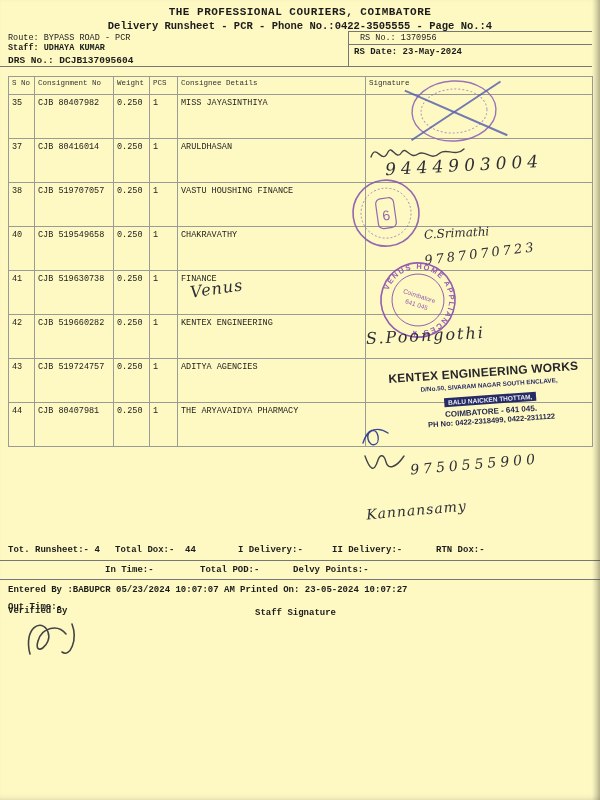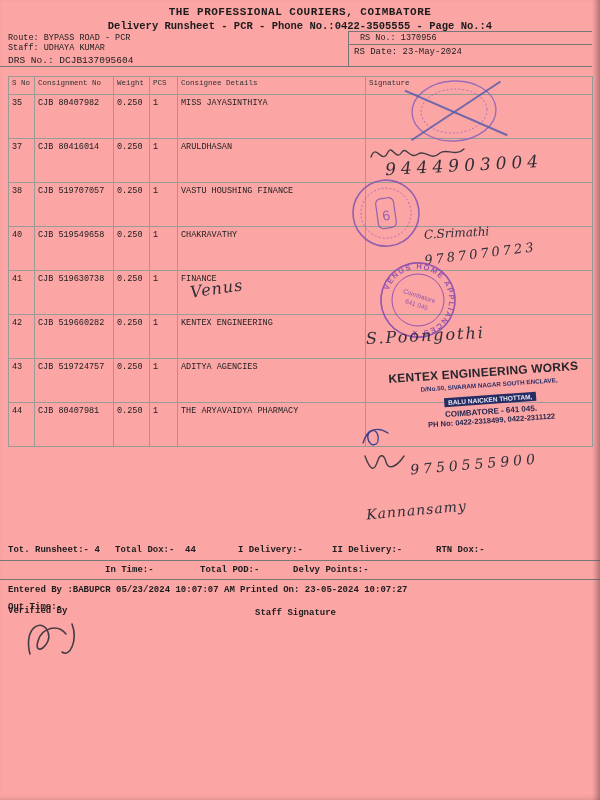--- a/index.html
+++ b/index.html
@@ -3,26 +3,26 @@
 <meta charset="utf-8">
 <style>
   * { margin:0; padding:0; box-sizing:border-box; }
   html,body { width:600px; height:800px; }
   body {
     font-family:"Liberation Mono","DejaVu Sans Mono",monospace;
     background:#e9e9e6; color:#1c1c1c;
   }
   .page {
     position:relative; width:600px; height:800px; overflow:hidden;
-    background:#fca5a5;
+    background:#fef9c3;
     box-shadow: inset -6px 0 8px -6px rgba(0,0,0,.25), inset 0 -5px 7px -5px rgba(0,0,0,.15);
     padding-left: 33px;
   }
   .abs { position:absolute; white-space:nowrap; }
-  .b { font-weight:normal; }
+  .b { font-weight:bold; }
   .title { top:6px; left:0; width:100%; text-align:center; font-size:11px; font-weight:bold; letter-spacing:.5px; }
   .subtitle { top:20px; left:0; width:100%; text-align:center; font-size:10.5px; font-weight:bold; }
   .hline { position:absolute; border-top:1px solid #777; height:0; }
   .vline { position:absolute; border-left:1px solid #777; width:0; }
 
   table.runsheet {
     position:absolute; left:8px; top:76px; width:584px;
     border-collapse:collapse; table-layout:fixed;
   }
   table.runsheet th, table.runsheet td {

